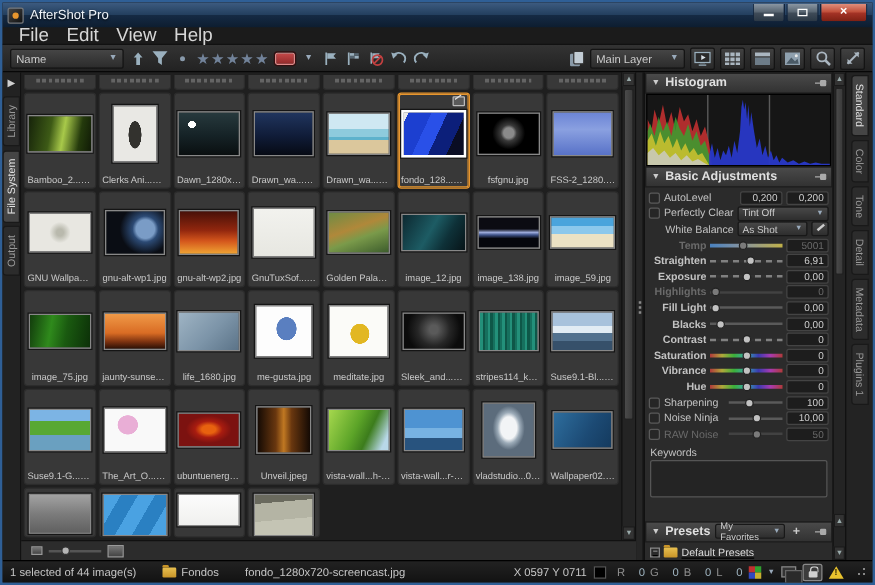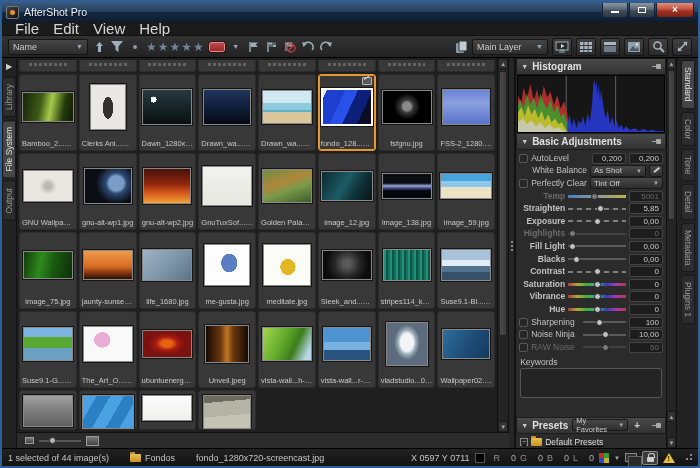--- a/index.html
+++ b/index.html
@@ -149,21 +149,21 @@
   </div>
 
   <div class="menubar">
       <div class="menu-item">File</div>
       <div class="menu-item">Edit</div>
       <div class="menu-item">View</div>
       <div class="menu-item">Help</div>
     </div>
 
   <div class="toolbar">
-    <div class="tb-drop" style="width:80px">
+    <div class="tb-drop" style="width:91px">
       <span>Name</span>
       <span class="dd">▼</span>
     </div>
     <span class="tb-icon">
       <svg width="9" height="12" viewBox="0 0 9 12">
           <path d="M4.5 1 L8 5 H6 V11 H3 V5 H1 Z" fill="#9ab0be"></path>
         </svg>
     </span>
     <span class="tb-icon">
       <svg width="14" height="13" viewBox="0 0 14 13">
@@ -564,50 +564,50 @@
       </div>
       <div class="adj-rows">
           <div class="adj-row">
             <span class="cb"></span>
             <span class="adj-label">AutoLevel</span>
             <span style="flex: 1 1 0%;"></span>
             <span class="valbox">0,200</span>
             <span class="valbox">0,200</span>
           </div>
           <div class="adj-row">
-            <span class="adj-label" style="padding-left: 13px; flex: 1 1 0%;">White Balance</span>
-            <div class="mini-drop" style="width: 56px;">
-              <span>As Shot</span>
-              <span class="dd">▼</span>
-            </div>
-            <span class="eyedrop"></span>
-          </div>
-          <div class="adj-row">
             <span class="cb"></span>
             <span class="adj-label">Perfectly Clear</span>
             <div class="mini-drop" style="flex: 1 1 0%;">
               <span>Tint Off</span>
               <span class="dd">▼</span>
             </div>
           </div>
+          <div class="adj-row">
+            <span class="adj-label" style="padding-left: 13px; flex: 1 1 0%;">White Balance</span>
+            <div class="mini-drop" style="width: 56px;">
+              <span>As Shot</span>
+              <span class="dd">▼</span>
+            </div>
+            <span class="eyedrop"></span>
+          </div>
           <div class="adj-row disabled">
             <span class="adj-label r">Temp</span>
             <div class="slider">
               <div class="sl-track temp"></div>
               <div class="sl-handle" style="left: calc(45% - 3px);"></div>
             </div>
             <span class="valbox">5001</span>
           </div>
           <div class="adj-row">
             <span class="adj-label r">Straighten</span>
             <div class="slider">
               <div class="sl-track ticks"></div>
               <div class="sl-handle" style="left: calc(55% - 3px);"></div>
             </div>
-            <span class="valbox">5,85</span>
+            <span class="valbox">6,91</span>
           </div>
           <div class="adj-row">
             <span class="adj-label r">Exposure</span>
             <div class="slider">
               <div class="sl-track ticks"></div>
               <div class="sl-handle" style="left: calc(50% - 3px);"></div>
             </div>
             <span class="valbox">0,00</span>
           </div>
           <div class="adj-row disabled">

